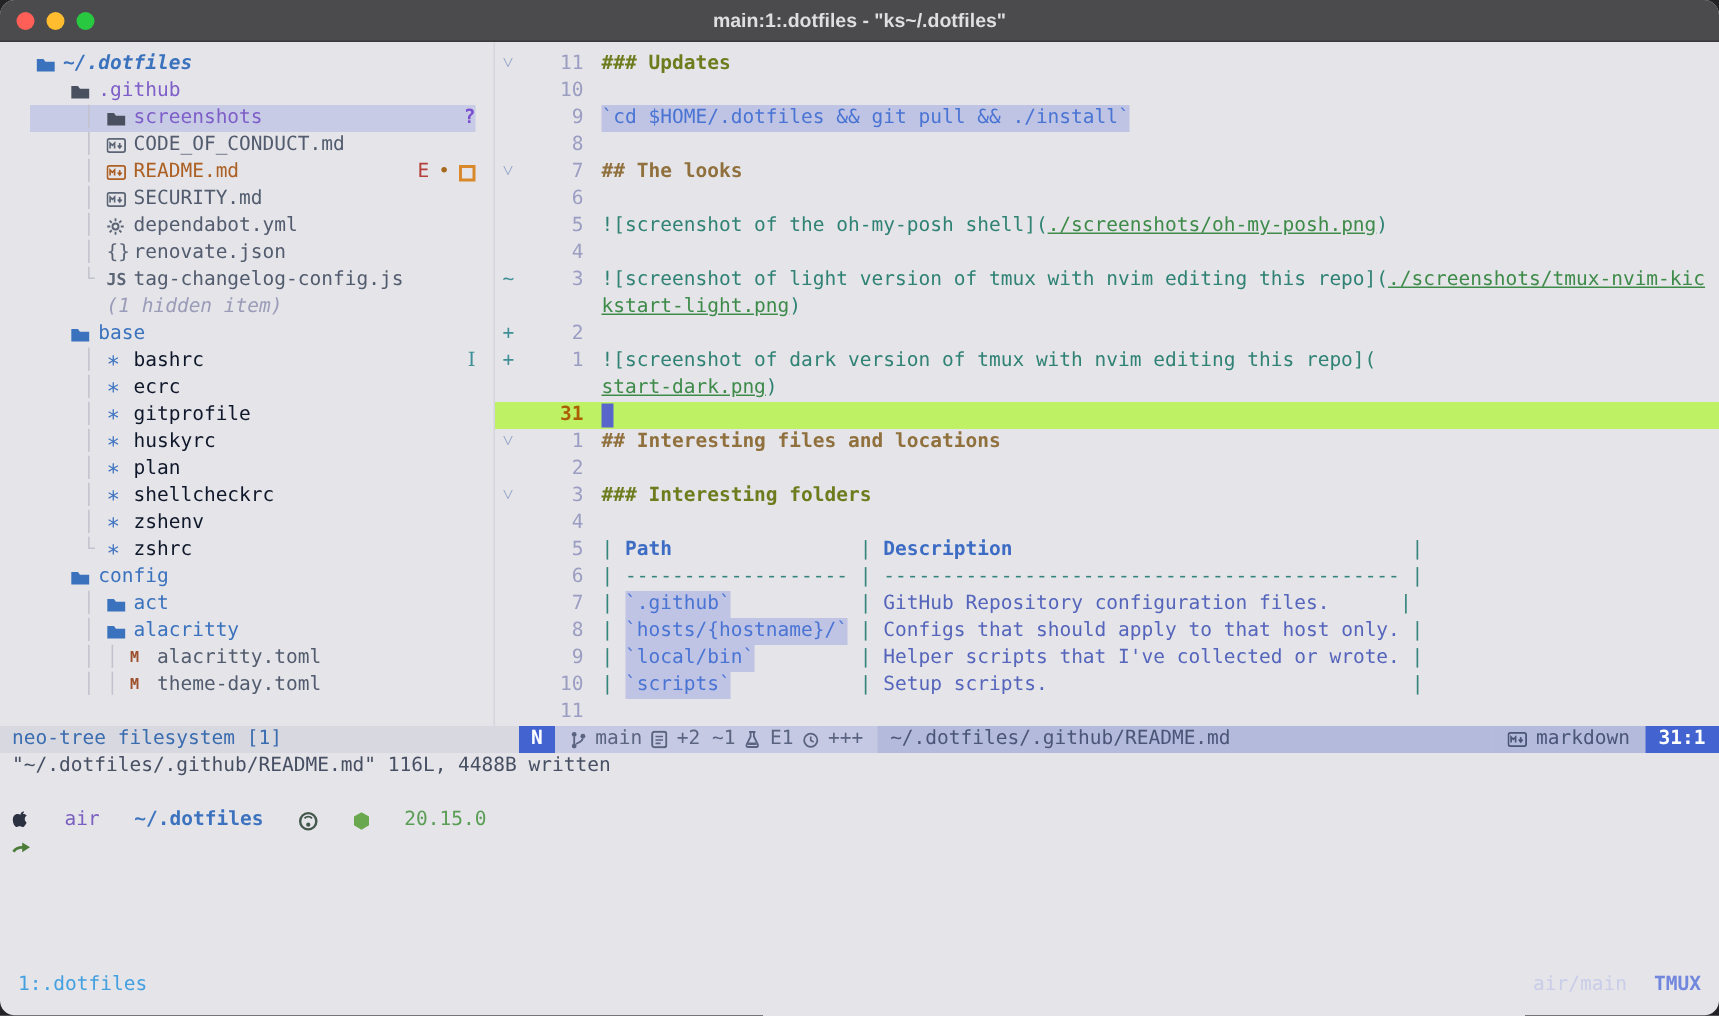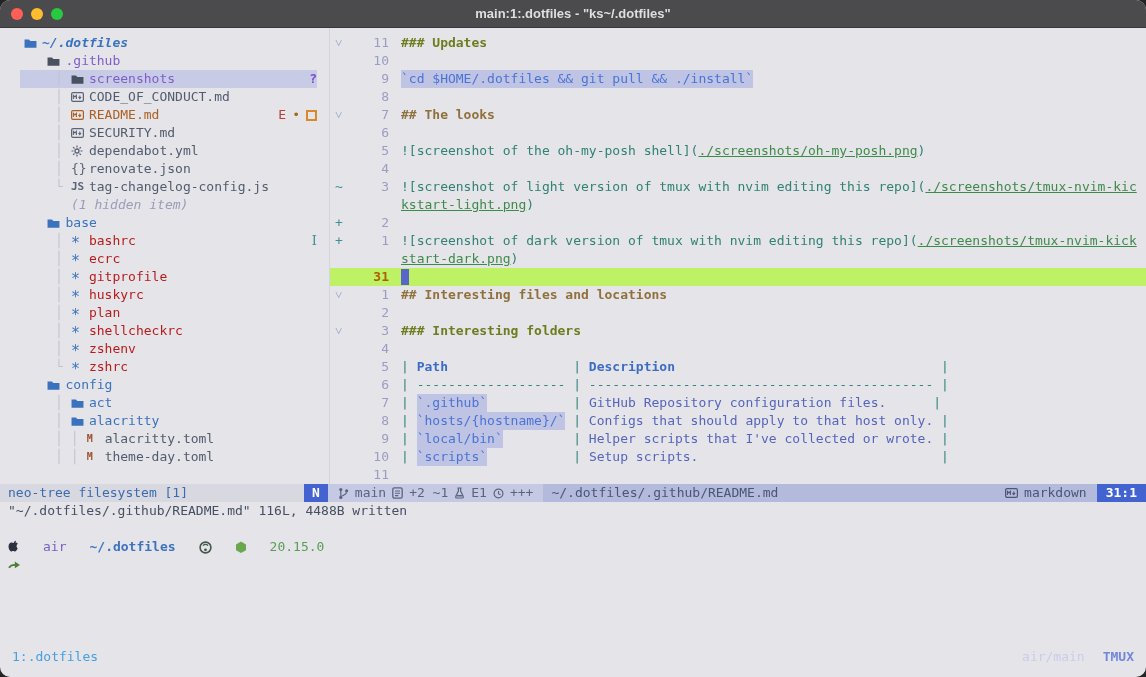--- a/index.html
+++ b/index.html
@@ -23,21 +23,21 @@
   .guide{color:#c2c3ce;}
   .ticon{width:18px;display:inline-flex;align-items:center;flex:none;}
   .ticon svg{display:block;}
   .i-blue{color:#3a72bd;} .i-dark{color:#49505f;} .i-gray{color:#5c6575;}
   .i-orange{color:#ad6023;} .i-star{color:#3f74c0;font-size:15px;} .i-toml{color:#9c4f2a;font-weight:bold;}
   .i-star .glyph{position:relative;top:2px;}
   .i-toml .glyph,.i-js .glyph{font-size:10px;}
   .l-root{color:#3a72bd;font-weight:bold;font-style:italic;}
   .l-purple{color:#7e5ec8;}
   .l-blue{color:#3a72bd;}
-  .l-steel{color:#b91c1c;}
+  .l-steel{color:#0f172a;}
   .l-orange{color:#ad6023;}
   .l-default{color:#525c6e;}
   .l-hidden{color:#9a9cb8;font-style:italic;}
   .spacer{flex:1;}
   .tbadge{margin-left:6px;flex:none;}
   .b-question{color:#7a4fd0;font-weight:bold;}
   .b-error{color:#b5403a;}
   .b-dot{color:#a66a1e;}
   .b-square{width:7px;height:7px;border:2px solid #d9892b;display:inline-block;}
   .b-ibeam{color:#3f8f96;font-family:"DejaVu Serif", serif;}
@@ -56,21 +56,21 @@
   .seg.h3{color:#6e7c1e;font-weight:bold;}
   .seg.md{color:#2f8274;}
   .seg.link{color:#3e8b49;text-decoration:underline;}
   .seg.code{color:#4a74d4;background:#bfc4e4;}
   .seg.pipe,.seg.dash{color:#35857d;}
   .seg.th{color:#3d6cc4;font-weight:bold;}
   .seg.cell{color:#5565bb;}
   .seg.sp{color:#5565bb;}
   
   .statusrow{display:flex;height:18px;}
-  .nt-status{width:304px;box-sizing:border-box;background:#d8d8e0;color:#3a6cb0;padding-left:8px;flex:none;}
+  .nt-status{width:346px;box-sizing:border-box;background:#d8d8e0;color:#3a6cb0;padding-left:8px;flex:none;}
   .ed-status{flex:1;background:#c5c9e3;color:#5a6480;display:flex;align-items:center;overflow:hidden;}
   .mode-badge{background:#4263d0;color:#fff;font-weight:bold;padding:0 8px;flex:none;}
   .sl-left{display:flex;align-items:center;gap:6px;padding:0 10px;flex:none;}
   .sl-left svg{display:block;}
   .sl-path{flex:1;background:#b4badb;color:#4a5578;display:flex;align-items:center;padding-left:8px;overflow:hidden;}
   .sl-ft{display:flex;align-items:center;gap:6px;background:#b4badb;color:#4a5578;padding:0 10px;flex:none;}
   .pos-badge{background:#4263d0;color:#fff;font-weight:bold;padding:0 9px;flex:none;}
   
   .msgline{height:18px;padding-left:8px;color:#474f63;}
   .blankline{height:18px;}
@@ -161,21 +161,21 @@
           <div class="eline"><span class="sign "></span><span class="num">10</span><span class="egap"></span></div>
           <div class="eline"><span class="sign "></span><span class="num">9</span><span class="egap"></span><span class="seg code">`cd $HOME/.dotfiles &amp;&amp; git pull &amp;&amp; ./install`</span></div>
           <div class="eline"><span class="sign "></span><span class="num">8</span><span class="egap"></span></div>
           <div class="eline"><span class="sign fold">˅</span><span class="num">7</span><span class="egap"></span><span class="seg h2">## The looks</span></div>
           <div class="eline"><span class="sign "></span><span class="num">6</span><span class="egap"></span></div>
           <div class="eline"><span class="sign "></span><span class="num">5</span><span class="egap"></span><span class="seg md">![screenshot of the oh-my-posh shell](</span><span class="seg link">./screenshots/oh-my-posh.png</span><span class="seg md">)</span></div>
           <div class="eline"><span class="sign "></span><span class="num">4</span><span class="egap"></span></div>
           <div class="eline"><span class="sign git">~</span><span class="num">3</span><span class="egap"></span><span class="seg md">![screenshot of light version of tmux with nvim editing this repo](</span><span class="seg link">./screenshots/tmux-nvim-kic</span></div>
           <div class="eline"><span class="sign "></span><span class="num"></span><span class="egap"></span><span class="seg link">kstart-light.png</span><span class="seg md">)</span></div>
           <div class="eline"><span class="sign git">+</span><span class="num">2</span><span class="egap"></span></div>
-          <div class="eline"><span class="sign git">+</span><span class="num">1</span><span class="egap"></span><span class="seg md">![screenshot of dark version of tmux with nvim editing this repo](</span><span class="seg link">./screenshots/tmux-nvim-kick</span></div>
+          <div class="eline"><span class="sign git">+</span><span class="num">1</span><span class="egap"></span><span class="seg md">![screenshot of dark version of tmux with nvim editing this repo](</span></div>
           <div class="eline"><span class="sign "></span><span class="num"></span><span class="egap"></span><span class="seg link">start-dark.png</span><span class="seg md">)</span></div>
           <div class="eline cur"><span class="sign "></span><span class="num curnum">31</span><span class="egap"></span><span class="cursorblock"></span></div>
           <div class="eline"><span class="sign fold">˅</span><span class="num">1</span><span class="egap"></span><span class="seg h2">## Interesting files and locations</span></div>
           <div class="eline"><span class="sign "></span><span class="num">2</span><span class="egap"></span></div>
           <div class="eline"><span class="sign fold">˅</span><span class="num">3</span><span class="egap"></span><span class="seg h3">### Interesting folders</span></div>
           <div class="eline"><span class="sign "></span><span class="num">4</span><span class="egap"></span></div>
           <div class="eline"><span class="sign "></span><span class="num">5</span><span class="egap"></span><span class="seg pipe">| </span><span class="seg th">Path</span><span class="seg sp">               </span><span class="seg pipe"> | </span><span class="seg th">Description</span><span class="seg sp">                                 </span><span class="seg pipe"> |</span></div>
           <div class="eline"><span class="sign "></span><span class="num">6</span><span class="egap"></span><span class="seg pipe">| </span><span class="seg dash">-------------------</span><span class="seg pipe"> | </span><span class="seg dash">--------------------------------------------</span><span class="seg pipe"> |</span></div>
           <div class="eline"><span class="sign "></span><span class="num">7</span><span class="egap"></span><span class="seg pipe">| </span><span class="seg code">`.github`</span><span class="seg sp">          </span><span class="seg pipe"> | </span><span class="seg cell">GitHub Repository configuration files.</span><span class="seg sp">     </span><span class="seg pipe"> |</span></div>
           <div class="eline"><span class="sign "></span><span class="num">8</span><span class="egap"></span><span class="seg pipe">| </span><span class="seg code">`hosts/{hostname}/`</span><span class="seg pipe"> | </span><span class="seg cell">Configs that should apply to that host only.</span><span class="seg pipe"> |</span></div>

